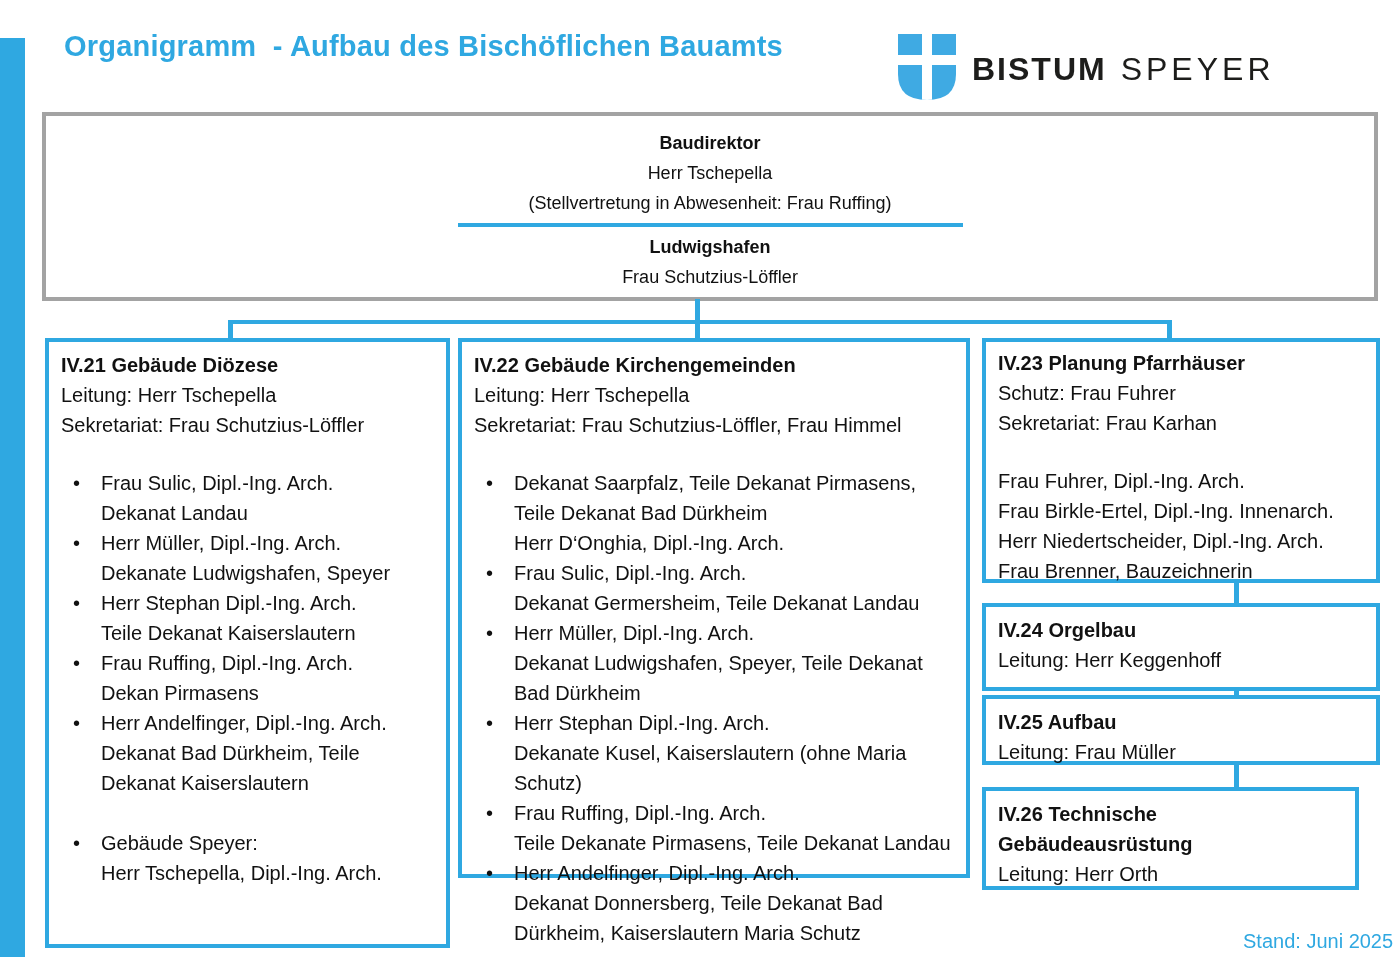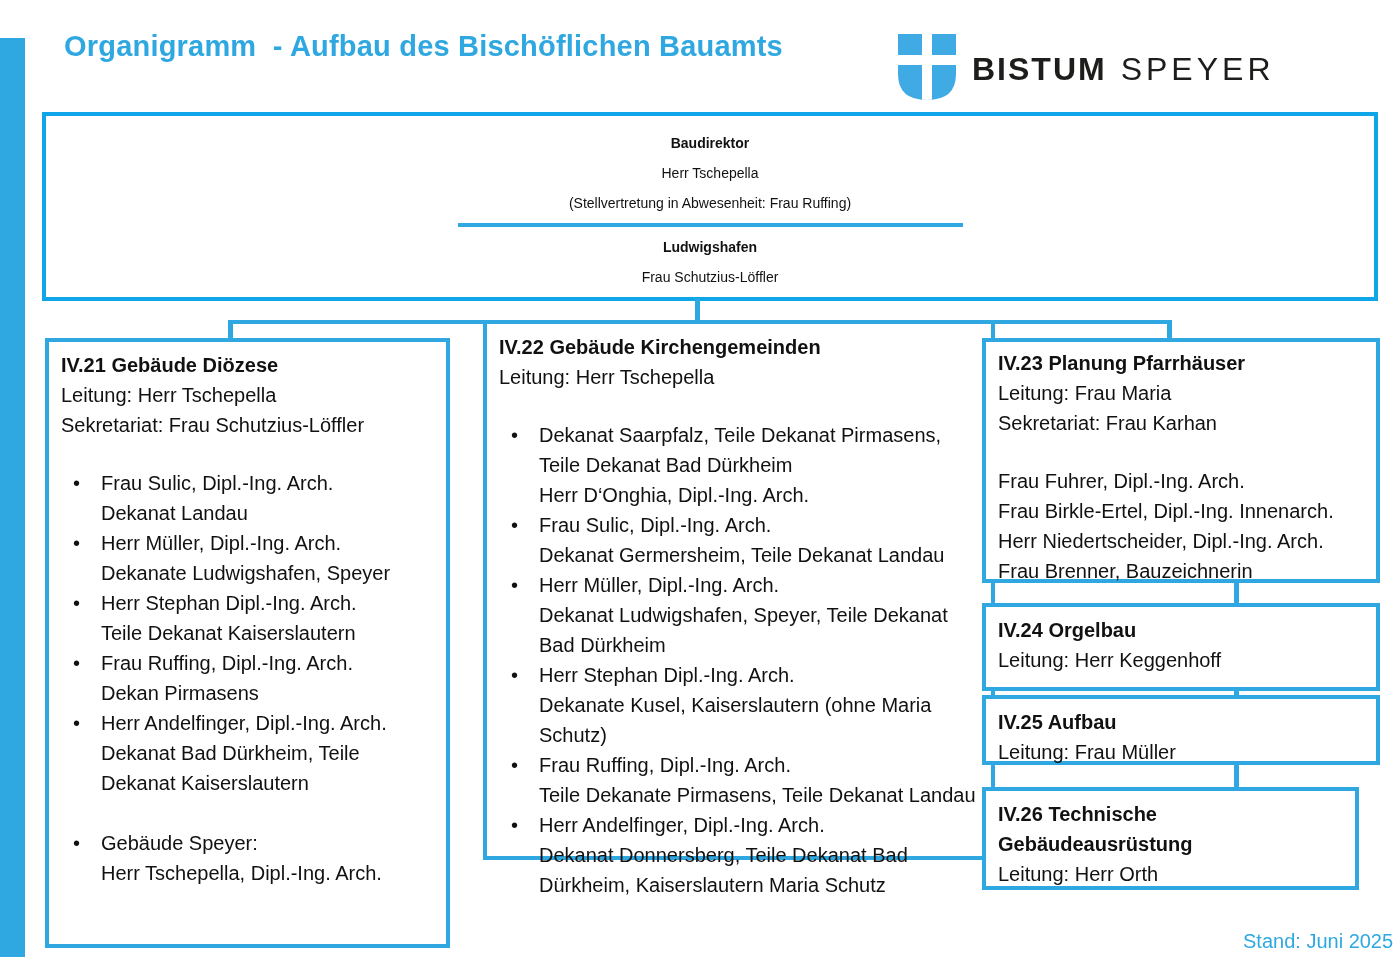--- a/index.html
+++ b/index.html
@@ -16,41 +16,41 @@
     color:#2fa8e1;white-space:pre-wrap;letter-spacing:0.2px;
   }
   
   .logo{position:absolute;left:898px;top:36px;display:flex;align-items:center;gap:16px;height:66px;}
   .wordmark{font-size:32px;color:#1d1d1b;display:flex;gap:14px;line-height:66px;}
   .wm-bold{font-weight:700;letter-spacing:2px;}
   .wm-light{font-weight:400;letter-spacing:4px;}
   
   .top-box{
     position:absolute;left:42px;top:112px;width:1336px;height:189px;
-    border:4px solid #0ea5e9;box-sizing:border-box;text-align:center;
-    font-size:14px;line-height:30px;padding-top:12px;
+    border:4px solid #a3a3a3;box-sizing:border-box;text-align:center;
+    font-size:18px;line-height:30px;padding-top:12px;
   }
   .bold{font-weight:bold;}
   .top-divider{width:505px;height:4px;margin:5px auto;background:#2fa8e1;}
   
   .conn{position:absolute;background:#2fa8e1;}
   .conn-center{left:695px;top:299px;width:5px;height:39px;}
   .conn-hbar{left:228px;top:320px;width:944px;height:4px;}
   .conn-left{left:228px;top:322px;width:5px;height:16px;}
   .conn-right{left:1167px;top:322px;width:5px;height:16px;}
   .stub-a{left:1234px;top:583px;width:5px;height:20px;}
   .stub-b{left:1234px;top:677px;width:5px;height:18px;}
   .stub-c{left:1234px;top:765px;width:5px;height:22px;}
   
   .box{
     position:absolute;border:4px solid #2fa8e1;box-sizing:border-box;background:#fff;
     font-size:20px;line-height:30px;padding:8px 12px;
   }
   .box-iv21{left:45px;top:338px;width:405px;height:610px;}
-  .box-iv22{left:458px;top:320px;width:512px;height:540px;margin-left:25px;}
+  .box-iv22{left:458px;top:338px;width:512px;height:540px;}
   .box-iv23{left:982px;top:338px;width:398px;height:245px;padding-top:6px;}
   .box-iv24{left:982px;top:603px;width:398px;height:88px;}
   .box-iv25{left:982px;top:695px;width:398px;height:70px;}
   .box-iv26{left:982px;top:787px;width:377px;height:103px;}
   ul.members{list-style:none;margin:28px 0 0 0;padding:0;}
   ul.members-extra{margin-top:30px;}
   .member{position:relative;padding-left:40px;}
   .member::before{content:"\2022";position:absolute;left:12px;top:0;}
   .plain-members{margin-top:28px;}
   
@@ -131,20 +131,21 @@
     <li class="member">
       <div>Gebäude Speyer:</div>
       <div>Herr Tschepella, Dipl.-Ing. Arch.</div>
     </li>
   </ul>
 </div>
 
 <div class="box box-iv22">
   <div class="bold">IV.22 Gebäude Kirchengemeinden</div>
   <div>Leitung: Herr Tschepella</div>
+  <div>Sekretariat: Frau Schutzius-Löffler, Frau Himmel</div>
   <ul class="members">
     <li class="member">
       <div>Dekanat Saarpfalz, Teile Dekanat Pirmasens, Teile Dekanat Bad Dürkheim</div>
       <div>Herr D‘Onghia, Dipl.-Ing. Arch.</div>
     </li>
     <li class="member">
       <div>Frau Sulic, Dipl.-Ing. Arch.</div>
       <div>Dekanat Germersheim, Teile Dekanat Landau</div>
     </li>
     <li class="member">
@@ -161,21 +162,21 @@
     </li>
     <li class="member">
       <div>Herr Andelfinger, Dipl.-Ing. Arch.</div>
       <div>Dekanat Donnersberg, Teile Dekanat Bad Dürkheim, Kaiserslautern Maria Schutz</div>
     </li>
   </ul>
 </div>
 
 <div class="box box-iv23">
   <div class="bold">IV.23 Planung Pfarrhäuser</div>
-  <div>Leitung: Frau Maria</div>
+  <div>Schutz: Frau Fuhrer</div>
   <div>Sekretariat: Frau Karhan</div>
   <div class="plain-members">
     <div>Frau Fuhrer, Dipl.-Ing. Arch.</div>
     <div>Frau Birkle-Ertel, Dipl.-Ing. Innenarch.</div>
     <div>Herr Niedertscheider, Dipl.-Ing. Arch.</div>
     <div>Frau Brenner, Bauzeichnerin</div>
   </div>
 </div>
 
 <div class="box box-iv24">

